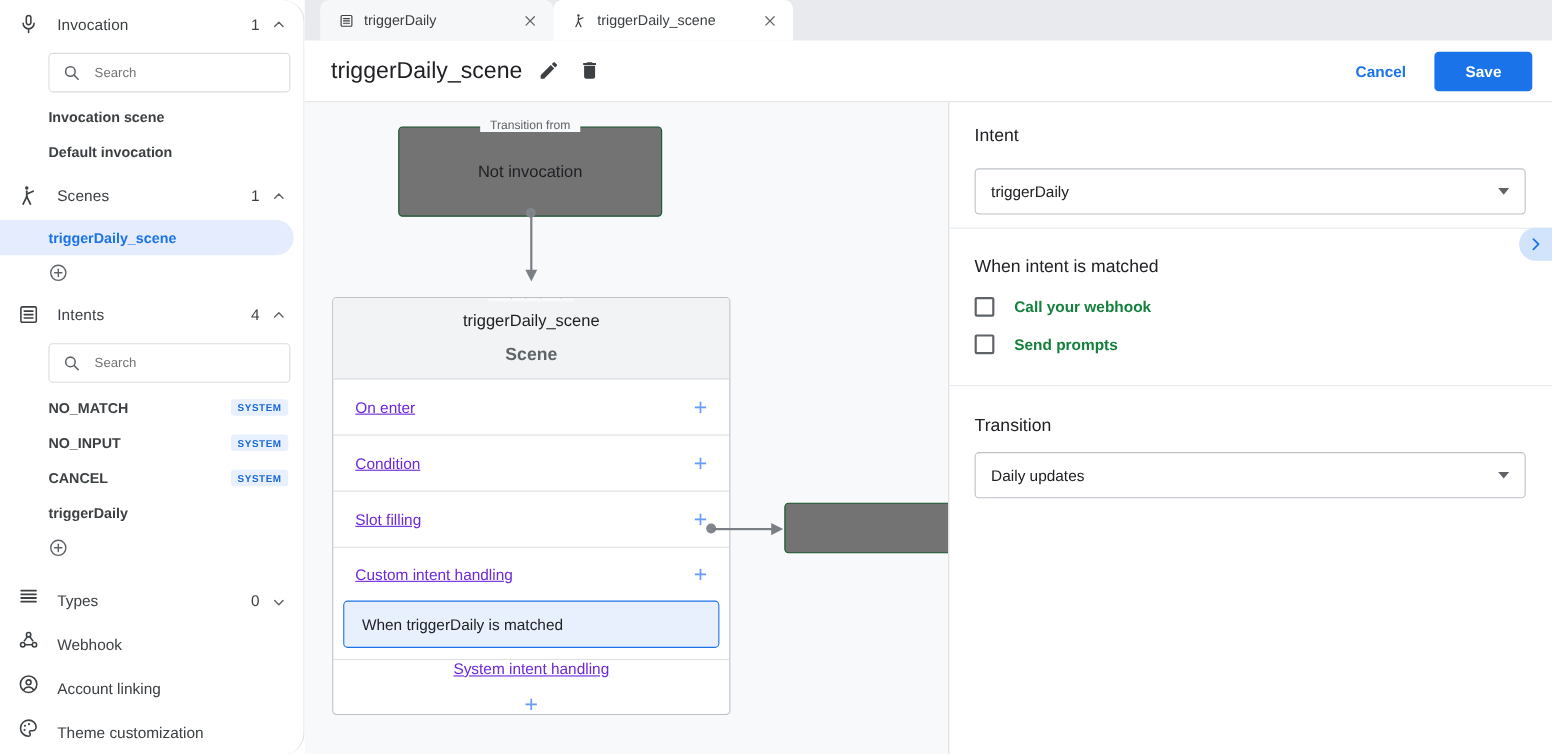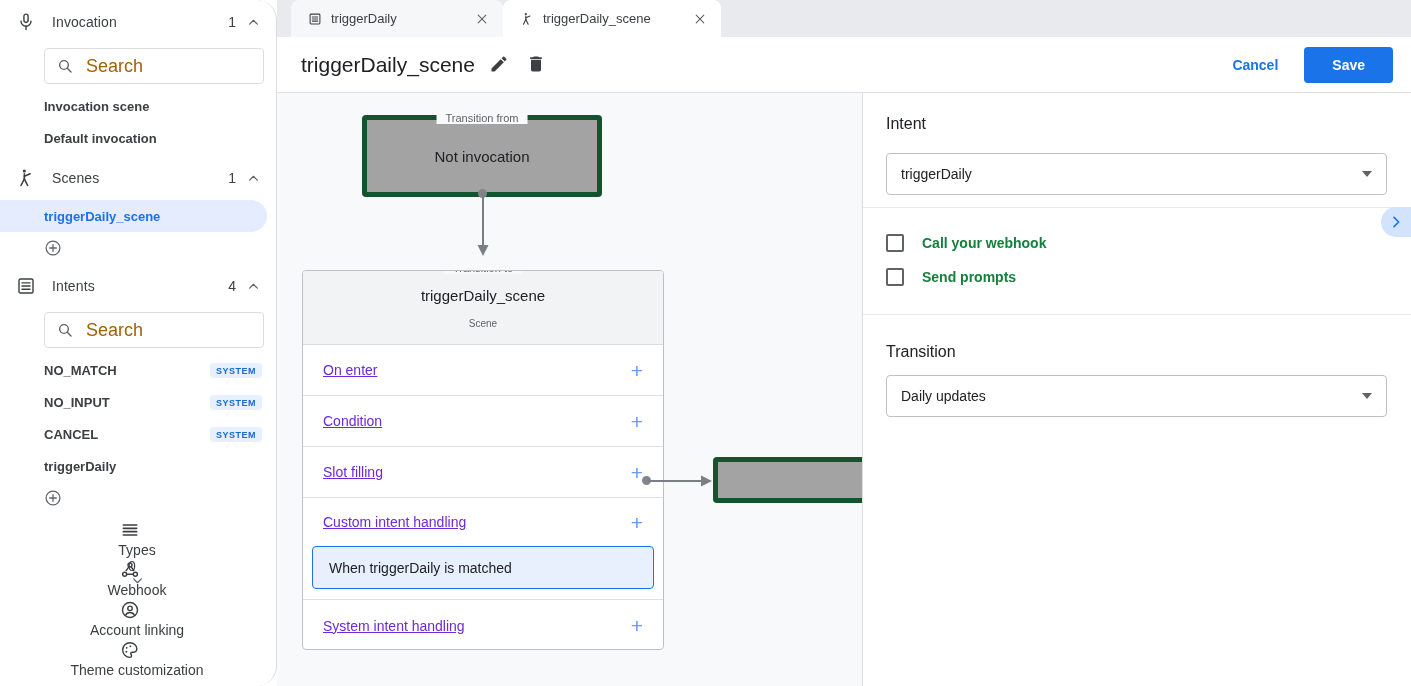--- a/index.html
+++ b/index.html
@@ -26,39 +26,39 @@
     display: flex; align-items: center; justify-content: center; color: #3c4043; }
   .nav-group-head .gtitle { flex: 1; font-size: 14px; color: #3c4043; letter-spacing: .1px; }
   .nav-group-head .gcount { font-size: 14px; color: #3c4043; margin-right: 10px; }
   .nav-group-head .gchev { width: 14px; height: 14px; color: #5f6368; display:flex; align-items:center; justify-content:center;}
 
   .search-box {
     margin: 4px 12px 6px 44px; height: 36px; border: 1px solid #dadce0; border-radius: 4px;
     display: flex; align-items: center; padding: 0 12px; background: #fff;
   }
   .search-box .s-ico { width: 17px; height: 17px; color: #5f6368; margin-right: 12px; flex:0 0 17px;}
-  .search-box .s-ph { font-size: 18px; color: #a16207; }
+  .search-box .s-ph { font-size: 12px; color: #737373; }
 
   .sub-item {
     height: 32px; display: flex; align-items: center; padding-left: 44px; padding-right: 14px;
     font-size: 13px; font-weight: bold; color: #3c4043; cursor: pointer;
   }
   .sub-item .si-label { flex: 1; }
   .sub-item.selected {
     background: #e4ecfd; color: #1a73e8; border-radius: 0 16px 16px 0; margin-right: 9px;
   }
   .badge {
     font-size: 9px; font-weight: bold; letter-spacing: .5px;
     color: #1967d2; background: #e8f0fe; border-radius: 3px; padding: 3px 6px 2px 6px;
   }
   .add-row { height: 32px; display: flex; align-items: center; padding-left: 44px; cursor: pointer;}
   .add-row .plus-circle { width: 18px; height: 18px; color: #5f6368; }
 
   .nav-item {
-    display: flex; align-items: center; height: 36px; padding: 0 16px 0 14px; cursor: pointer; flex-direction: column;
+    display: flex; align-items: flex-end; height: 36px; padding: 0 16px 0 14px; cursor: pointer;
   }
   .nav-item .gicon { width: 24px; height: 24px; flex:0 0 24px; margin-right: 14px;
     display:flex; align-items:center; justify-content:center; color:#3c4043; }
   .nav-item .gtitle { flex: 1; font-size: 14px; color: #3c4043; }
   .nav-item .gcount { font-size: 14px; color: #3c4043; margin-right: 10px; }
   .nav-item .gchev { width: 14px; height: 14px; color: #5f6368; display:flex; align-items:center; justify-content:center;}
 
   
   .content { flex: 1; height: 686px; position: relative; display: flex; flex-direction: column; background:#fff;}
 
@@ -89,39 +89,39 @@
     font-size: 14px; color: #fff; font-weight: bold; background: #1a73e8; border: none;
     padding: 10px 28px; border-radius: 4px; cursor: pointer; margin-left: 12px; font-family: inherit;
   }
 
   .workarea { flex: 1; display: flex; position: relative; overflow: hidden; }
 
   
   .canvas { position: relative; flex: 1; background: #f8f9fa; overflow: hidden; }
 
   .fieldbox {
-    position: absolute; border: 5px solid #14532d; border-radius: 4px; background: #a3a3a3;
+    position: absolute; border: 1px solid #14532d; border-radius: 4px; background: #737373;
   }
   .fieldlegend {
     position: absolute; top: -8px; left: 50%; transform: translateX(-50%);
     background: #f8f9fa; padding: 0 9px; font-size: 11px; color: #5f6368; white-space: nowrap;
   }
   .notavail { display:flex; align-items:center; justify-content:center; height:100%;
     font-size: 15px; color: #202124; }
 
   .scenecard {
     position: absolute; border: 1px solid #bdc1c6; border-radius: 4px; background: #fff; overflow: hidden;
   }
   .scenecard-head {
     background: #f1f3f4; border-bottom: 1px solid #dadce0;
     display: flex; flex-direction: column; align-items: center; justify-content: center;
     height: 74px;
   }
   .scenecard-head .sc-title { font-size: 15px; color: #202124; }
-  .scenecard-head .sc-sub { font-size: 10px; color: #5f6368; margin-top: 14px; }
+  .scenecard-head .sc-sub { font-size: 16px; color: #5f6368; margin-top: 14px; font-weight: bold; }
   .sc-row {
     height: 51px; display: flex; align-items: center; padding: 0 20px;
     border-bottom: 1px solid #e0e0e0; cursor: pointer;
   }
   .sc-row:last-child { border-bottom: none; }
   .sc-row .sc-label { flex: 1; font-size: 14px; color: #6d28d9; text-decoration: underline; }
   .sc-row .sc-plus { color: #669df6; font-size: 21px; line-height: 1; font-weight: 300; }
   .handler-wrap { padding: 0 9px 10px 9px; border-bottom: 1px solid #e0e0e0; }
   .handler-chip {
     border: 1px solid #1a73e8; background: #e8f0fe; border-radius: 4px;
@@ -447,21 +447,21 @@
           </div>
           <div class="sc-row" style="border-bottom:none; height:48px;gap:28px;">
             <span class="sc-label">Custom intent handling</span>
             <span class="sc-plus">+</span>
           </div>
           <div class="handler-wrap">
             <div class="handler-chip">
               <span>When triggerDaily is matched</span>
             </div>
           </div>
-          <div class="sc-row" style="border-bottom:none;">
+          <div class="sc-row" style="border-bottom:none;flex-direction:column;">
             <span class="sc-label">System intent handling</span>
             <span class="sc-plus">+</span>
           </div>
         </div>
 
         <div class="edge-dot" style="left:365px; top:383px;"></div>
         <div class="edge-line" style="left:370px; top:387px; width:58px; height:1.5px;"></div>
         <svg style="position:absolute; left:424px; top:381px;" width="14" height="14" viewBox="0 0 14 14">
           <polygon points="0,1.5 0,12.5 11,7" fill="#7a7f85"></polygon>
         </svg>
@@ -482,20 +482,21 @@
 
         <div class="rp-section" style="padding-top:22px; padding-bottom:12px;">
           <div class="rp-h">Intent</div>
           <div class="rp-select">
             <span class="sv">triggerDaily</span>
             <span class="caret"></span>
           </div>
         </div>
 
         <div class="rp-section" style="padding-top:26px; padding-bottom:28px;">
+          <div class="rp-h2">When intent is matched</div>
           <div class="cbrow">
             <span class="cbox"></span>
             <span class="cblabel">Call your webhook</span>
           </div>
           <div class="cbrow">
             <span class="cbox"></span>
             <span class="cblabel">Send prompts</span>
           </div>
         </div>
 

